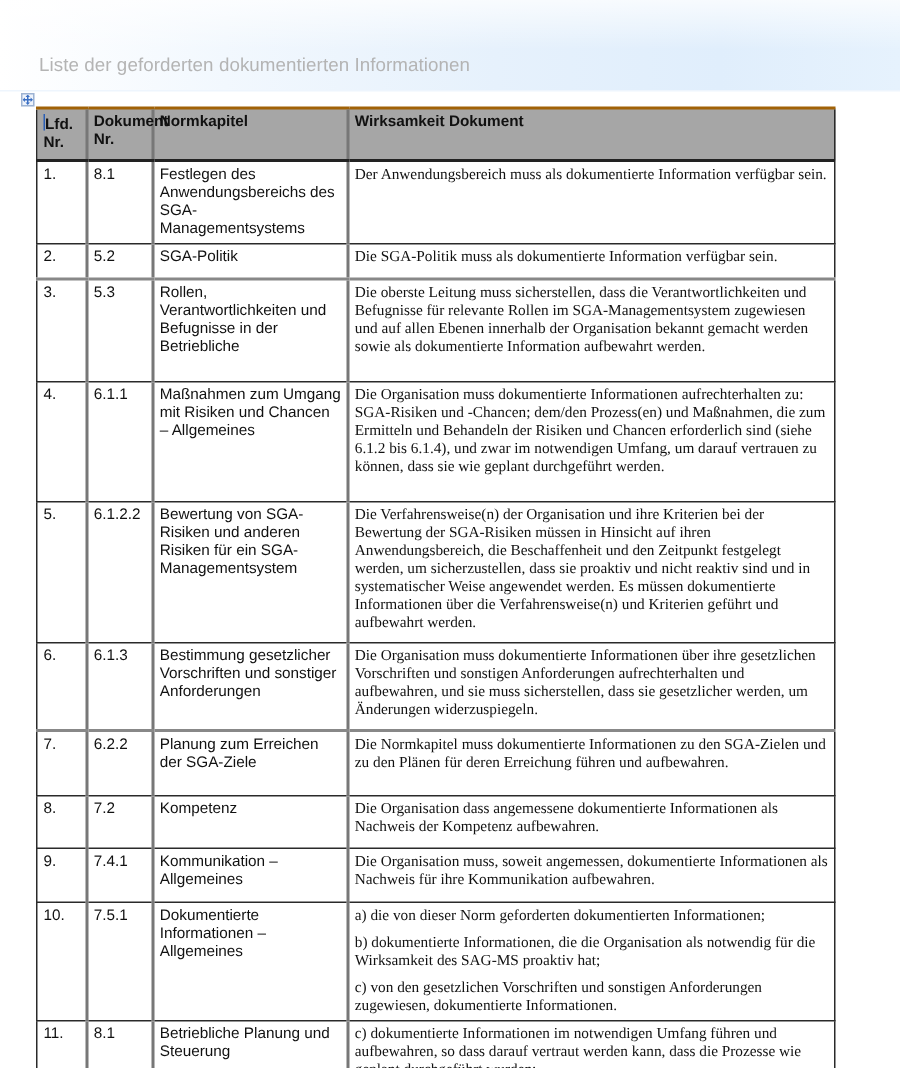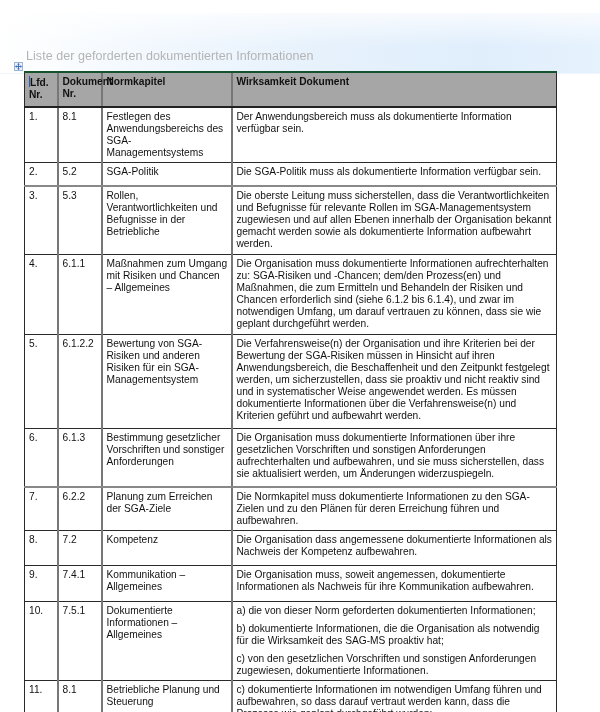--- a/index.html
+++ b/index.html
@@ -6,21 +6,21 @@
       margin: 0;
       padding: 0;
       width: 600px;
       height: 712px;
       overflow: hidden;
       background: #ffffff;
       font-family: "Liberation Sans", sans-serif;
     }
     .banner {
       position: absolute;
-      left: 0; top: 13px;
+      left: 0; top: 0;
       width: 600px;
       height: 60px;
       background: linear-gradient(90deg, #ffffff 0%, #f2f8fe 25%, #e6f1fc 55%, #e0eefc 80%, #e6f2fd 100%);
       border-bottom: 1px solid #eef5fd;
     }
     .banner-fade {
       position: absolute;
       left: 0; top: 0;
       width: 600px; height: 60px;
       background: linear-gradient(180deg, rgba(255,255,255,0.75) 0%, rgba(255,255,255,0) 55%);
@@ -66,27 +66,27 @@
       padding: 3px 3px 3px 4px;
       line-height: 12px;
     }
     table.doc td + td, table.doc th + th {
       border-left: 2px solid #777;
     }
     table.doc thead th {
       background: #a6a6a6;
       font-weight: bold;
       height: 27px;
-      border-top: 2px solid #14532d;
+      border-top: 2px solid #a16207;
       border-bottom: 2px solid #222;
       margin-left: 12px;
     }
     table.doc td { background: #ffffff; }
     table.doc tr.thick-bottom td { border-bottom: 2px solid #888; }
-    .para { margin: 0 0 6px 0; }
+    .para { margin: 0 0 6px 0; font-family: Liberation Serif, serif; }
     .para:last-child { margin-bottom: 0; }
     .cursor {
       display: inline-block;
       width: 1px;
       height: 11px;
       background: #2b5fb5;
       vertical-align: -1px;
       margin-right: 0;
     }
   </style>
@@ -158,21 +158,21 @@
       <td>Bewertung von SGA-Risiken und anderen Risiken für ein SGA-Managementsystem</td>
       <td>
           <p class="para">Die Verfahrensweise(n) der Organisation und ihre Kriterien bei der Bewertung der SGA-Risiken müssen in Hinsicht auf ihren Anwendungsbereich, die Beschaffenheit und den Zeitpunkt festgelegt werden, um sicherzustellen, dass sie proaktiv und nicht reaktiv sind und in systematischer Weise angewendet werden. Es müssen dokumentierte Informationen über die Verfahrensweise(n) und Kriterien geführt und aufbewahrt werden.</p>
         </td>
     </tr>
     <tr class="thick-bottom" style="height:58px">
       <td>6.</td>
       <td>6.1.3</td>
       <td>Bestimmung gesetzlicher Vorschriften und sonstiger Anforderungen</td>
       <td>
-          <p class="para">Die Organisation muss dokumentierte Informationen über ihre gesetzlichen Vorschriften und sonstigen Anforderungen aufrechterhalten und aufbewahren, und sie muss sicherstellen, dass sie aktualisiert werden, um Änderungen widerzuspiegeln.</p>
+          <p class="para">Die Organisation muss dokumentierte Informationen über ihre gesetzlichen Vorschriften und sonstigen Anforderungen aufrechterhalten und aufbewahren, und sie muss sicherstellen, dass sie gesetzlicher werden, um Änderungen widerzuspiegeln.</p>
         </td>
     </tr>
     <tr style="height:44px">
       <td>7.</td>
       <td>6.2.2</td>
       <td>Planung zum Erreichen der SGA-Ziele</td>
       <td>
           <p class="para">Die Normkapitel muss dokumentierte Informationen zu den SGA-Zielen und zu den Plänen für deren Erreichung führen und aufbewahren.</p>
         </td>
     </tr>

